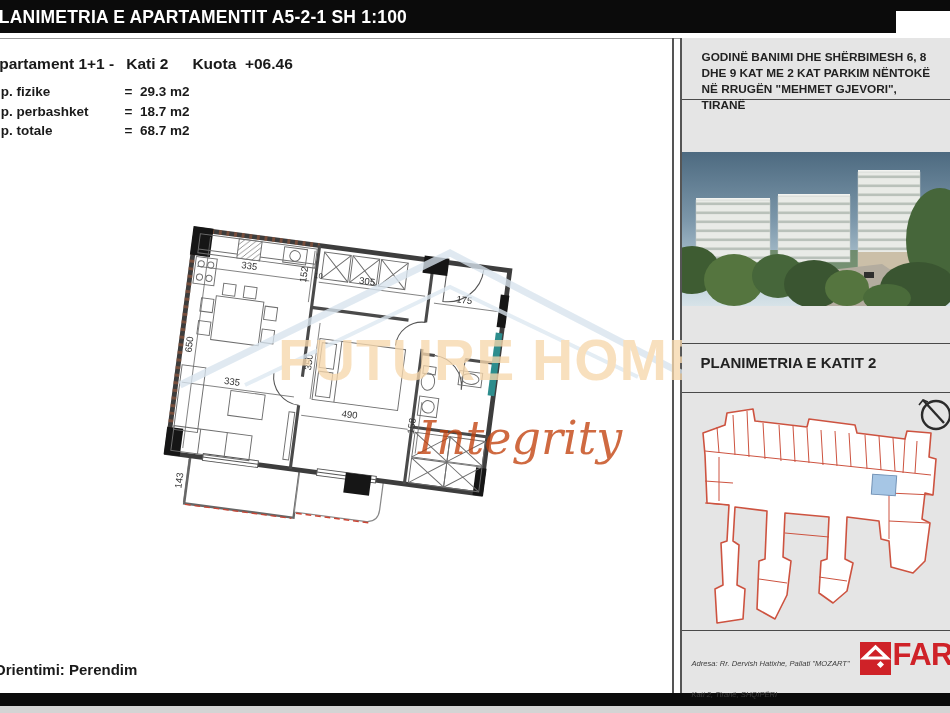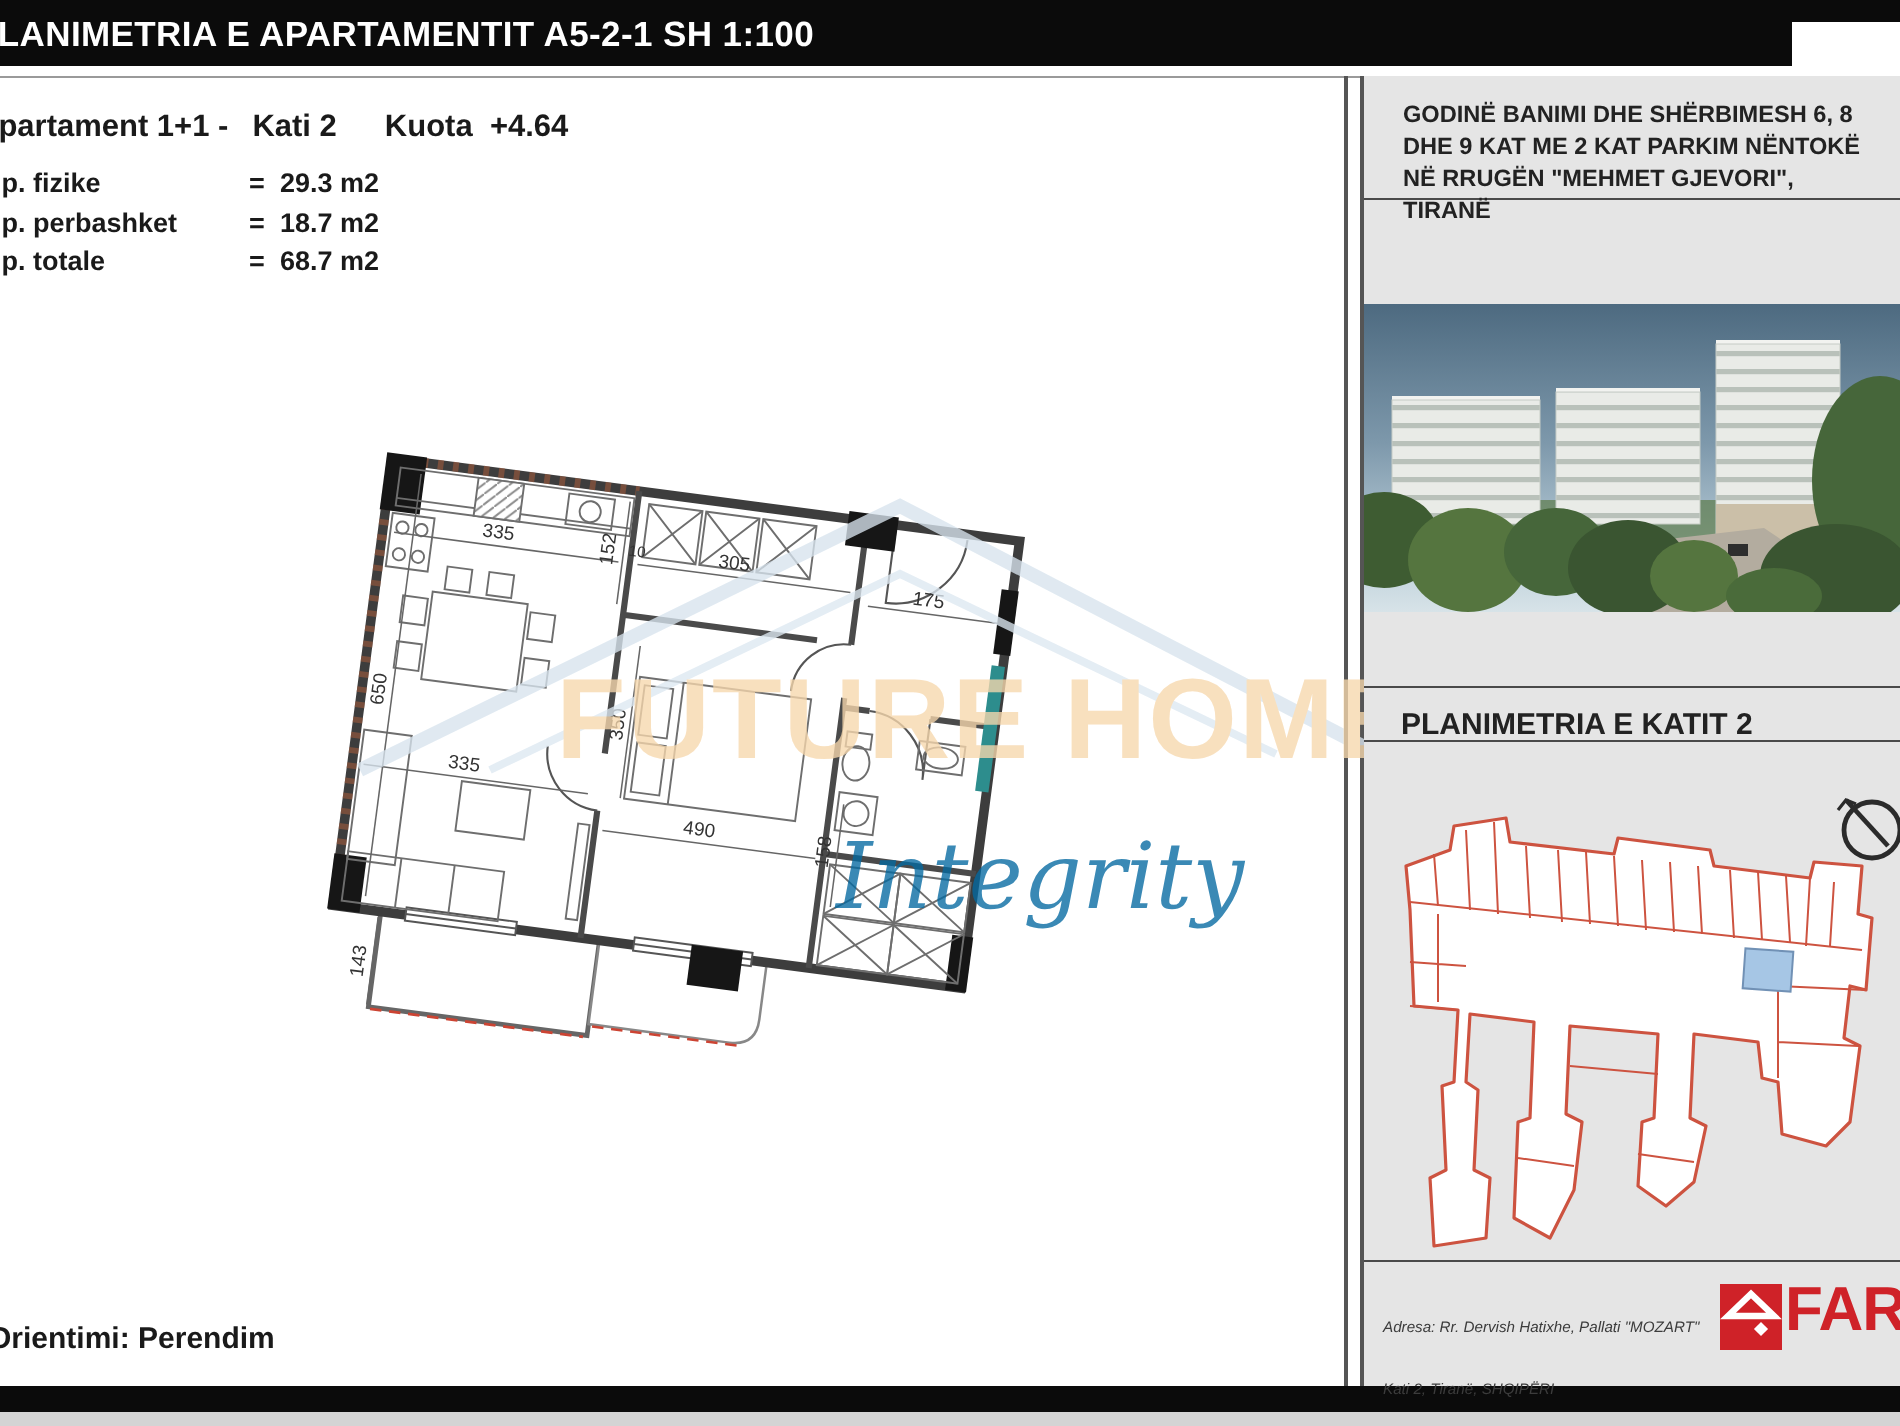--- a/index.html
+++ b/index.html
@@ -30,21 +30,21 @@
   .plan{left:138px;top:220px;z-index:2;}
   
   .orient{left:-6px;top:661px;font-size:15px;font-weight:bold;}
   .bottom-bar{left:0;top:693px;width:950px;height:13px;background:#0b0b0b;}
   .bottom-gray{left:0;top:706px;width:950px;height:7px;background:#d4d4d4;}
   
   .rp{left:681.5px;top:38px;width:268.5px;height:655px;background:#e5e5e5;z-index:4;}
   .rp-header{position:absolute;left:0;top:0;width:100%;height:62px;border-bottom:1.5px solid #4a4a4a;
              box-sizing:border-box;padding:11px 6px 0 20px;font-size:11.8px;font-weight:bold;line-height:16px;color:#222;}
   .rp-photo{position:absolute;left:0;top:114px;}
-  .rp-title{position:absolute;left:0;top:305px;width:100%;height:28px;border-top:1.5px solid #4a4a4a;
+  .rp-title{position:absolute;left:0;top:305px;width:100%;height:50px;border-top:1.5px solid #4a4a4a;
             border-bottom:1.5px solid #4a4a4a;box-sizing:border-box;line-height:37px;padding-left:19px;
             font-size:15px;font-weight:bold;color:#222;}
   .rp-site{position:absolute;left:7px;top:355px;}
   .rp-contact{position:absolute;left:0;top:592px;width:100%;height:63px;border-top:1.2px solid #4a4a4a;box-sizing:border-box;}
   .contact-text{position:absolute;left:10px;top:7px;font-size:7.6px;font-style:italic;color:#3c3c3c;line-height:10.4px;white-space:pre;}
   .logo-sq{position:absolute;left:178px;top:11px;width:31px;height:33px;background:#cf2228;}
   .logo-text{position:absolute;left:211px;top:6px;font-size:31px;font-weight:bold;color:#cf2228;letter-spacing:-.5px;white-space:nowrap;}
   svg text{font-family:"Liberation Sans",sans-serif;}
 </style>
 </head>
@@ -53,21 +53,21 @@
 <div class="screen">
 
   <div class="abs bar-thin"></div>
   <div class="abs bar-main">
     <div class="abs bar-title">PLANIMETRIA E APARTAMENTIT A5-2-1 SH 1:100</div>
   </div>
   <div class="abs page-top-line"></div>
 
   <div class="abs info">
     <div class="info-title">
-      <span>Apartament 1+1 -</span><span class="sp1">Kati 2</span><span class="sp2">Kuota  +4.64</span>
+      <span>Apartament 1+1 -</span><span class="sp1">Kati 2</span><span class="sp2">Kuota  +06.46</span>
     </div>
     <div class="info-rows">
       <div class="info-row">
         <span class="lbl">Sip. fizike</span>
         <span class="eq">=</span>
         <span class="val">29.3 m2</span>
       </div>
       <div class="info-row">
         <span class="lbl">Sip. perbashket</span>
         <span class="eq">=</span>
@@ -227,21 +227,21 @@
       </g>
     </g>
   </svg>
 
   <div class="abs wm">
     <svg width="545" height="260" style="position:absolute;left:0;top:0;">
       <path d="M30,150 L300,18 L535,140" stroke="#d8e4ee" stroke-width="7" fill="none"></path>
       <path d="M95,150 L300,52 L488,142" stroke="#dde8f1" stroke-width="4" fill="none"></path>
     </svg>
     <div class="wm-brand" style="color:#f7d8ad;">FUTURE HOME</div>
-    <div class="wm-script" style="color:#0369a1;">Integrity</div>
+    <div class="wm-script" style="color:#c2410c;">Integrity</div>
   </div>
 
   <div class="abs orient">Orientimi: Perendim</div>
 
   <div class="abs div-a"></div>
   <div class="abs div-b"></div>
 
   <div class="abs rp">
     <div class="rp-header">GODINË BANIMI DHE SHËRBIMESH 6, 8 DHE 9 KAT ME 2 KAT PARKIM NËNTOKË NË RRUGËN "MEHMET GJEVORI", TIRANË</div>
 

